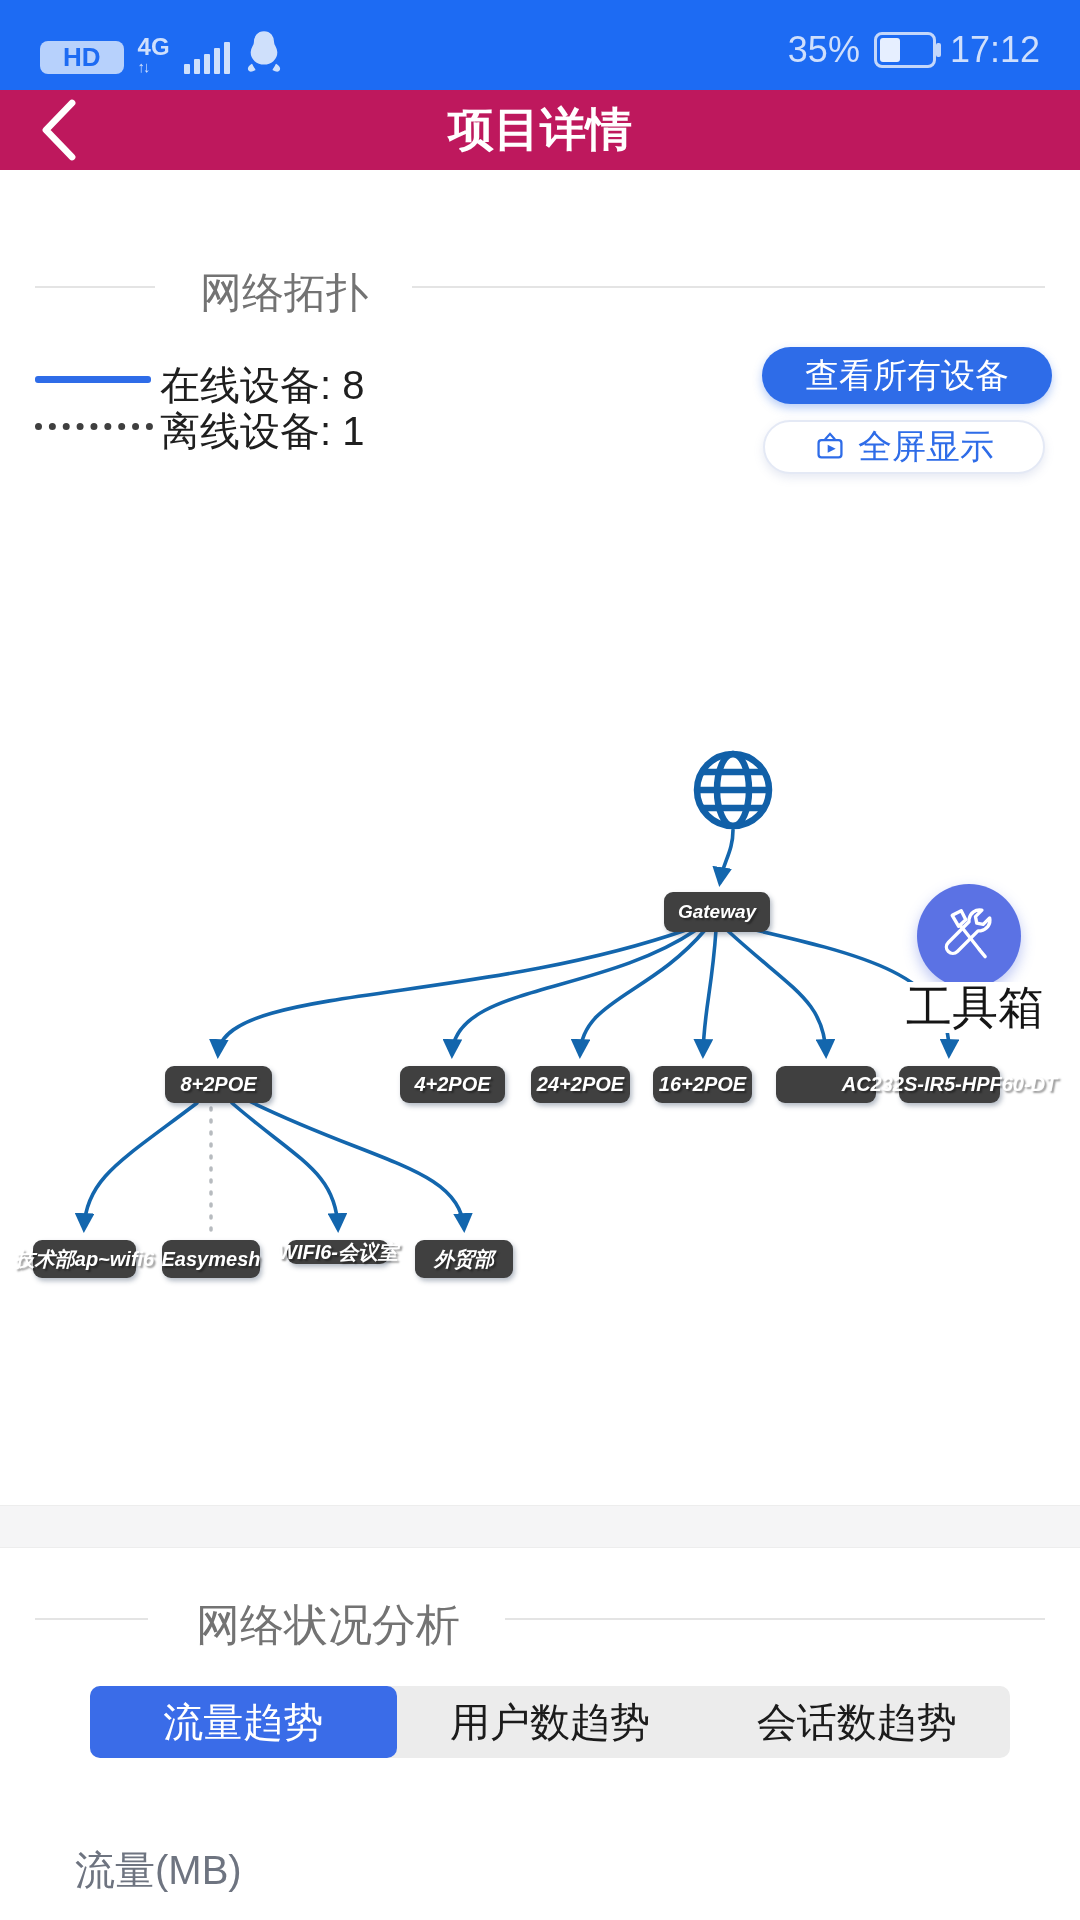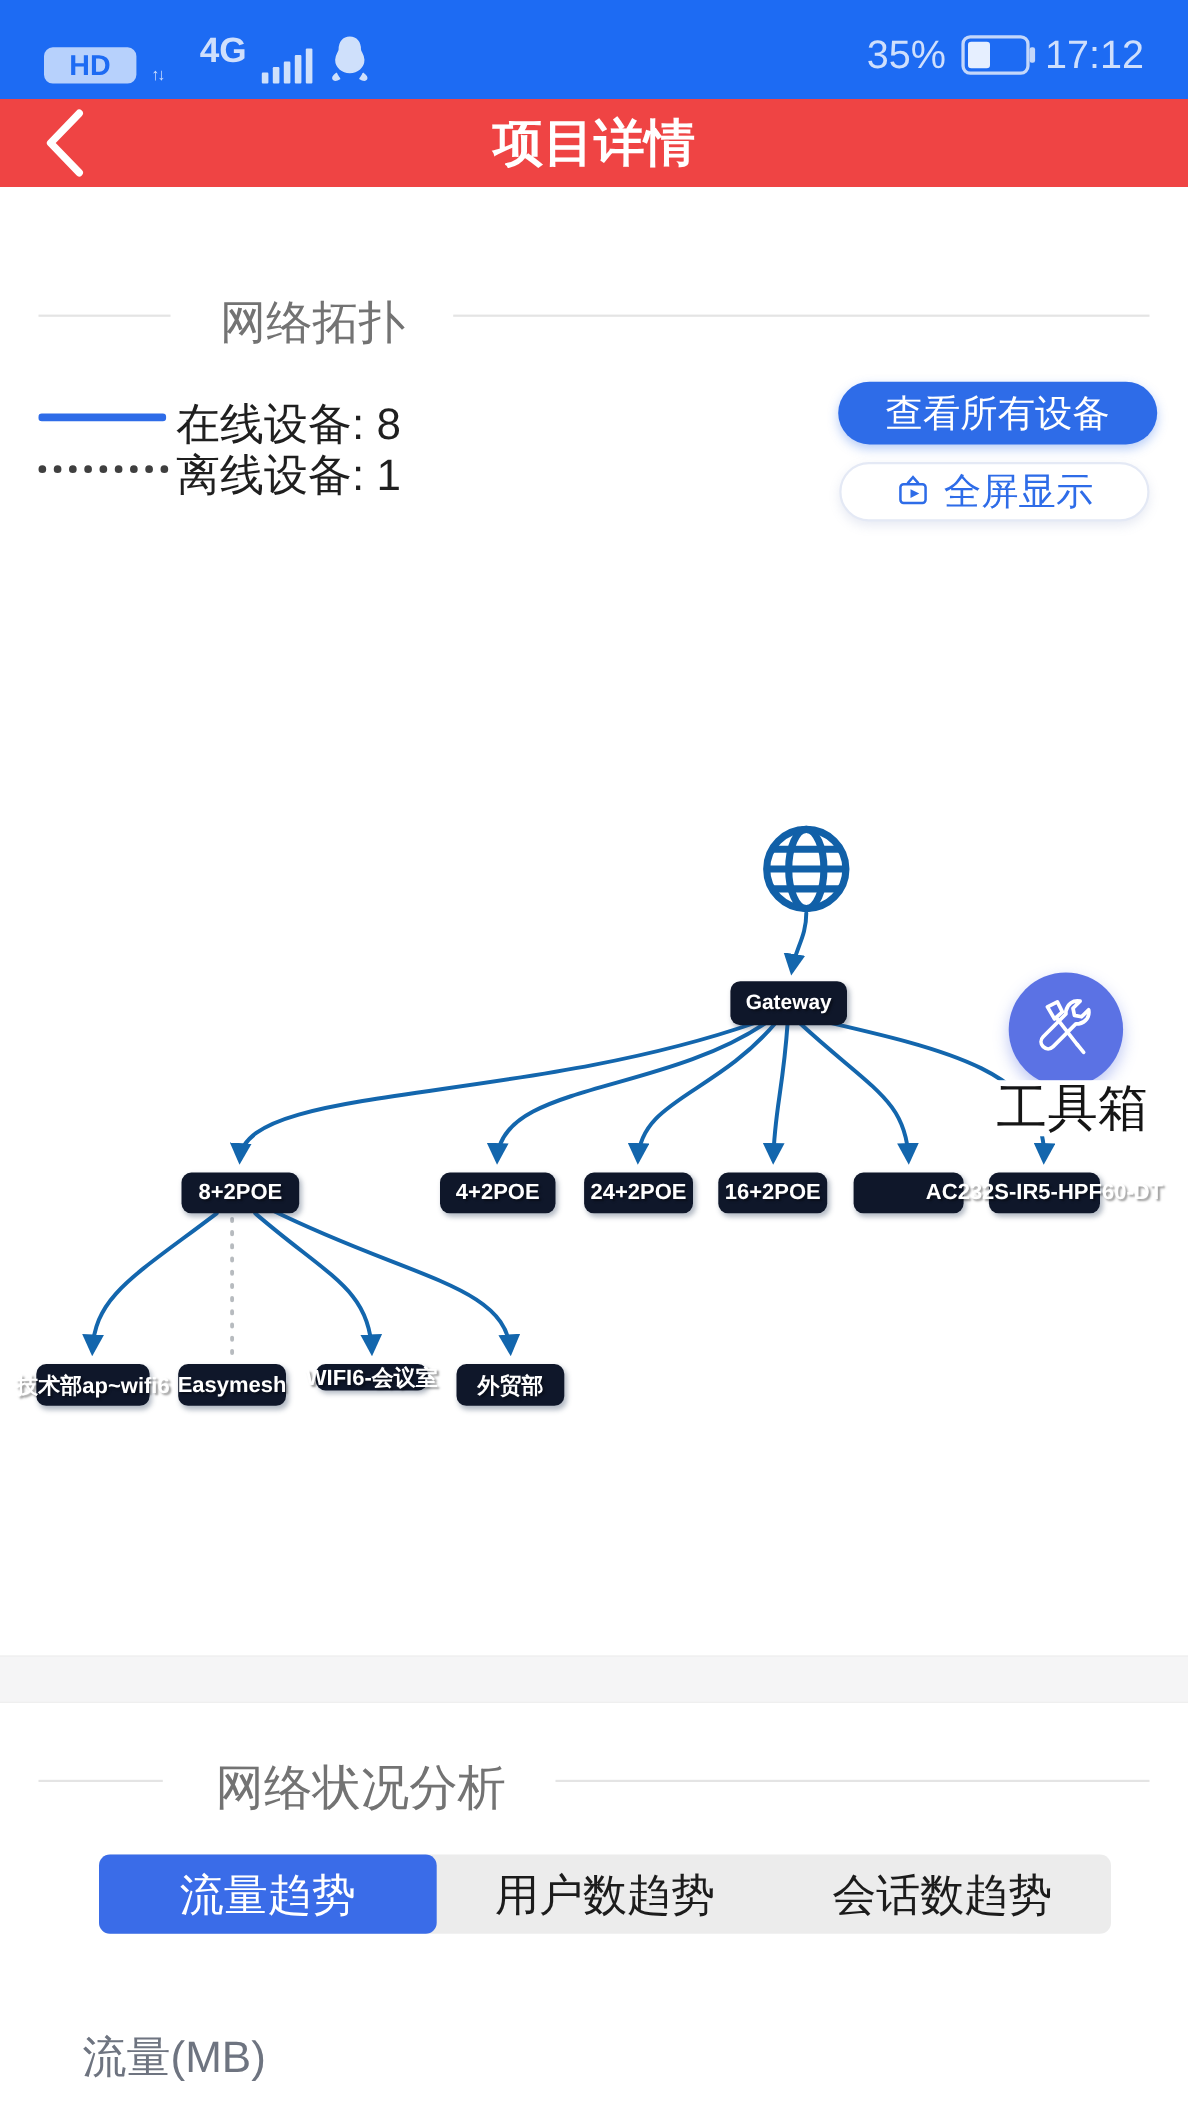--- a/index.html
+++ b/index.html
@@ -6,52 +6,52 @@
   .screen{position:relative;width:1080px;height:1920px;overflow:hidden;background:#fff;
           font-family:"Liberation Sans","DejaVu Sans",sans-serif;}
   
   .status-bar{position:absolute;left:0;top:0;width:1080px;height:90px;background:#1d6bf3;
               display:flex;align-items:center;justify-content:space-between;
               padding:0 40px;box-sizing:border-box;color:#cfdffc;}
   .sb-left{display:flex;align-items:flex-end;gap:14px;margin-top:14px;}
   .hd-badge{background:rgba(235,243,255,.75);color:#1d6bf3;font-weight:bold;font-size:26px;
             border-radius:8px;padding:2px 23px;line-height:1.1;}
   .net-4g{display:flex;flex-direction:column;align-items:flex-start;line-height:1;}
-  .net-4g .g{font-size:32px;font-weight:bold;margin-left:44px;}
+  .net-4g .g{font-size:24px;font-weight:bold;}
   .net-4g .arr{font-size:15px;letter-spacing:-2px;}
   .sig{display:flex;align-items:flex-end;gap:4px;height:34px;}
   .sig i{display:block;width:6px;background:#cfe0fb;border-radius:1px;}
   .sb-right{display:flex;align-items:center;gap:14px;margin-top:10px;font-size:36px;}
   .battery{position:relative;width:56px;height:30px;border:3px solid #c4d7fa;border-radius:8px;}
   .battery .fill{position:absolute;left:3px;top:3px;bottom:3px;width:35%;background:#e6efff;border-radius:3px;}
   .battery .nub{position:absolute;right:-8px;top:8px;width:5px;height:14px;background:#c4d7fa;border-radius:2px;}
-  .app-bar{position:absolute;left:0;top:90px;width:1080px;height:80px;background:#ef4444;}
+  .app-bar{position:absolute;left:0;top:90px;width:1080px;height:80px;background:#be185d;}
   .back-btn{position:absolute;left:40px;top:2px;width:60px;height:76px;display:flex;align-items:center;}
   .app-title{position:absolute;left:0;top:0;width:1080px;height:80px;display:flex;align-items:center;
              justify-content:center;color:#fff;font-size:46px;font-weight:bold;}
   
   .sec-line{position:absolute;height:2px;background:#e4e4e4;}
   .sec-title{position:absolute;color:#737373;font-size:42px;white-space:nowrap;}
   
   .legend-line-on{position:absolute;left:35px;top:376px;width:116px;height:7px;background:#2e6ce8;border-radius:3px;}
   .legend-line-off{position:absolute;left:35px;top:423px;width:118px;height:0;border-top:7px dotted #3f3f3f;}
   .legend-text{position:absolute;left:160px;color:#1f1f1f;font-size:40px;}
   
   .btn-view-all{position:absolute;left:762px;top:347px;width:290px;height:57px;background:#2e6ce8;
                 border-radius:29px;color:#fff;font-size:34px;display:flex;align-items:center;
                 justify-content:center;box-shadow:0 4px 10px rgba(46,108,232,.35);}
   .btn-fullscreen{position:absolute;left:763px;top:420px;width:282px;height:54px;background:#fff;
                   border:2px solid #e4e9f5;border-radius:27px;color:#2e6ce8;font-size:34px;
                   display:flex;align-items:center;justify-content:center;gap:12px;
                   box-shadow:0 4px 10px rgba(120,140,190,.18);box-sizing:border-box;}
   
   .topo-svg{position:absolute;left:0;top:560px;}
-  .node{position:absolute;background:#0f172a;border-radius:9px;color:#fff;font-weight:bold;
+  .node{position:absolute;background:#404040;border-radius:9px;color:#fff;font-weight:bold;
         display:flex;align-items:center;justify-content:center;font-size:20px;white-space:nowrap;
-        box-shadow:2px 3px 5px rgba(40,60,90,.35);text-shadow:2px 2px 2px rgba(0,0,0,.4);}
+        box-shadow:2px 3px 5px rgba(40,60,90,.35);text-shadow:2px 2px 2px rgba(0,0,0,.4);font-style:italic;}
   .n-gateway{left:664px;top:892px;width:106px;height:40px;}
   .n-8poe{left:165px;top:1066px;width:107px;height:37px;}
   .n-4poe{left:400px;top:1066px;width:105px;height:37px;}
   .n-24poe{left:531px;top:1066px;width:99px;height:37px;}
   .n-16poe{left:653px;top:1066px;width:99px;height:37px;}
   .n-blank{left:776px;top:1066px;width:100px;height:37px;}
   .n-ac232s{left:899px;top:1066px;width:101px;height:37px;overflow:visible;}
   .n-leaf1{left:33px;top:1240px;width:103px;height:38px;}
   .n-leaf2{left:162px;top:1240px;width:98px;height:38px;}
   .n-leaf3{left:287px;top:1240px;width:102px;height:24px;}

